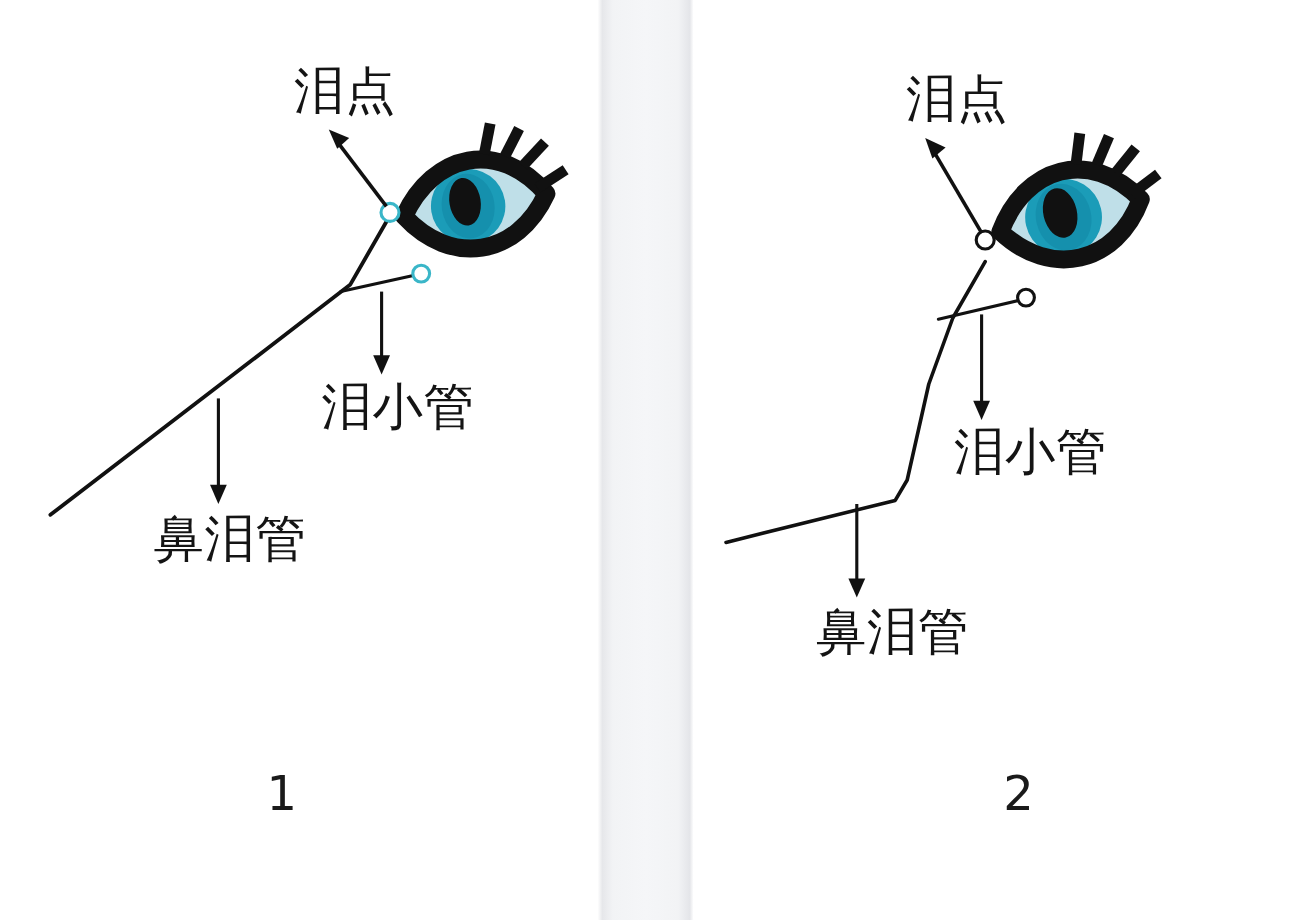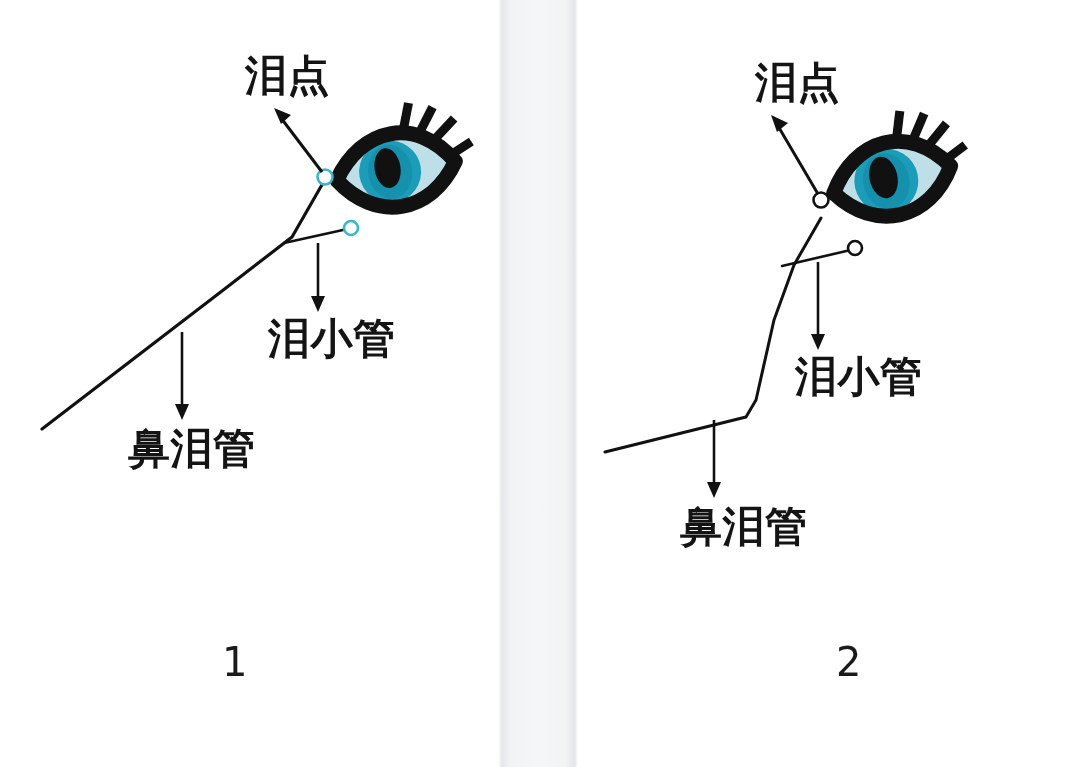--- a/index.html
+++ b/index.html
@@ -47,21 +47,21 @@
     position: absolute;
     top: 0;
     left: 0;
     display: block;
   }
 
   .label {
     position: absolute;
     color: #141414;
     font-family: "DejaVu Sans", "Liberation Sans", sans-serif;
-    font-weight: 700;
+    font-weight: 400;
     white-space: nowrap;
     line-height: 1;
     letter-spacing: 0.5px;
   }
   .lbl-term { font-size: 42px; }
   .panel-num {
     font-size: 40px;
     font-weight: 400;
     color: #1a1a1a;
     letter-spacing: 0;

